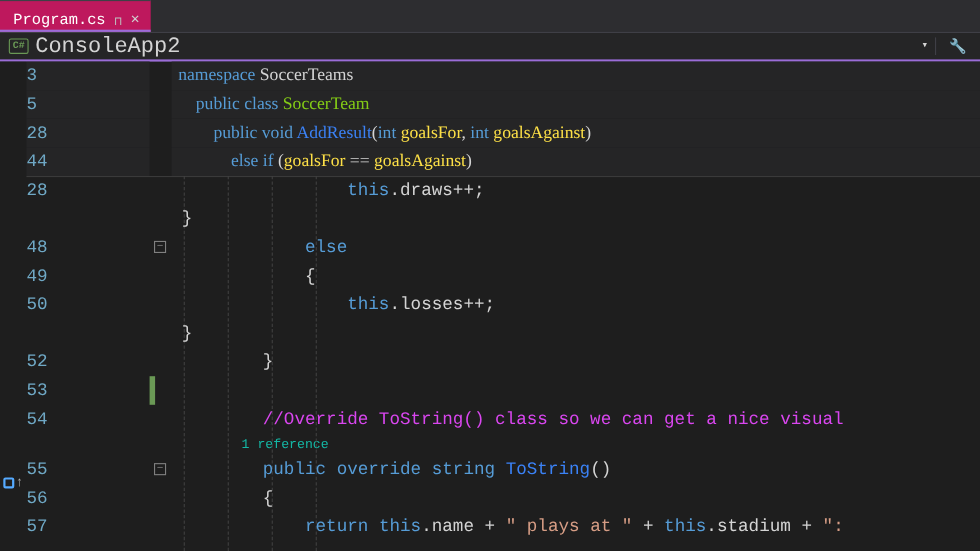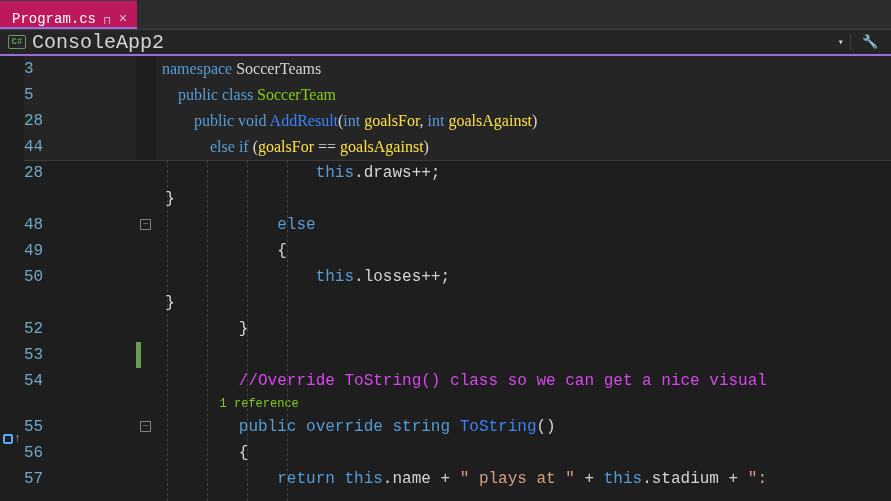--- a/index.html
+++ b/index.html
@@ -125,21 +125,21 @@
   .tok-kw { color: #569cd6; }
   .tok-type { color: #84cc16; }
   .tok-method { color: #3b82f6; }
   .tok-var { color: #fde047; }
   .tok-plain { color: #d4d4d4; }
   .tok-punc { color: #d4d4d4; }
   .tok-comment { color: #d946ef; }
   .tok-string { color: #d69d85; }
   .codelens {
     font-size: 12px;
-    color: #84cc16;
+    color: #14b8a6;
     height: 20px;
     line-height: 20px;
     padding-left: 6px;
     white-space: pre;
   }
   .fold-col {
     width: 20px;
     position: relative;
   }
   .fold-box {

